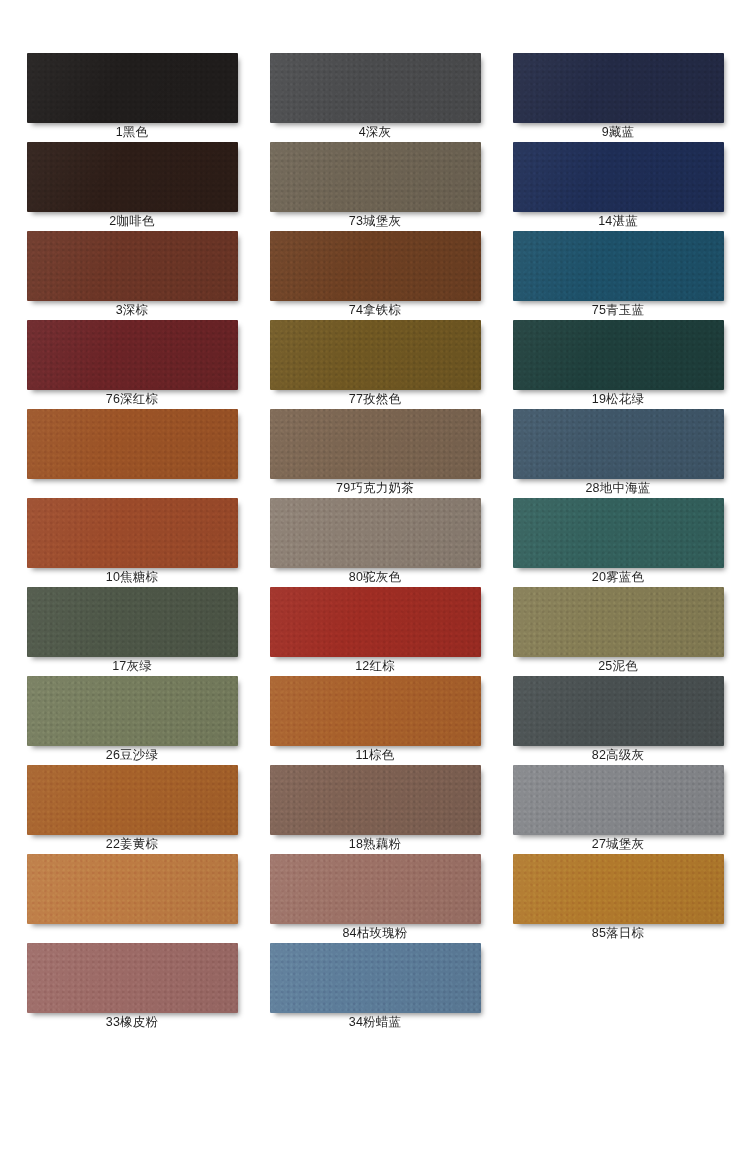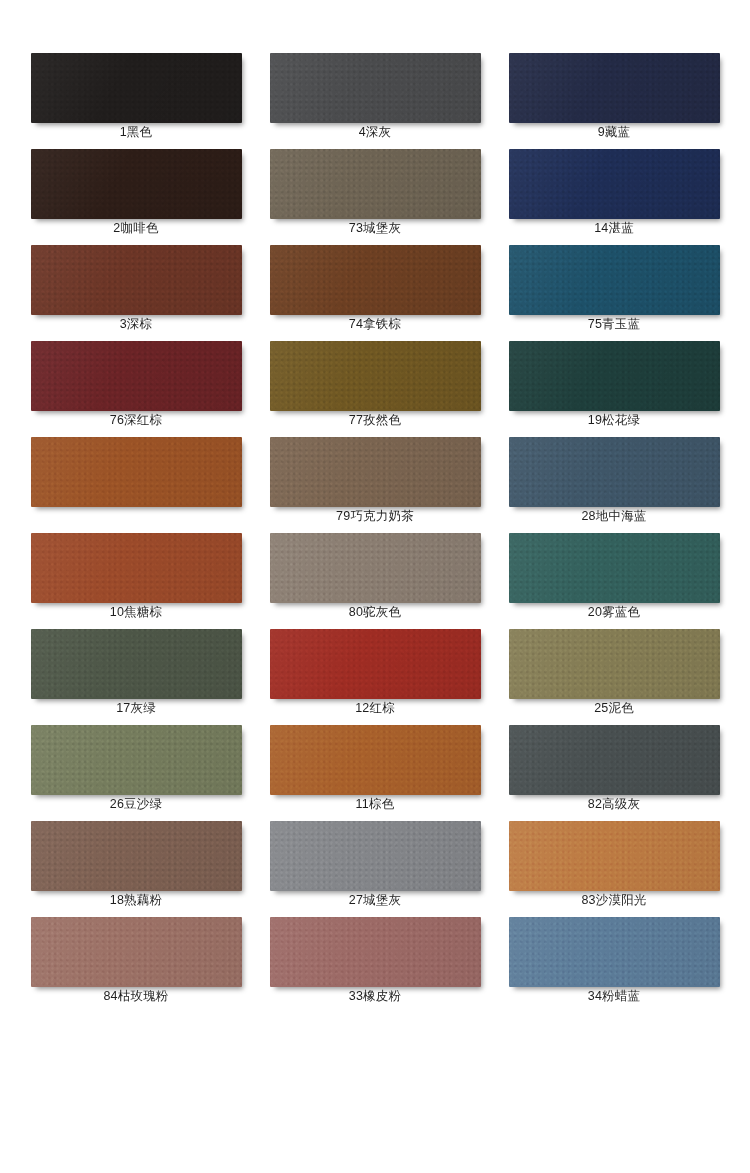--- a/index.html
+++ b/index.html
@@ -19,21 +19,20 @@
     box-sizing:border-box;
     padding:53px 0 0 0;
   }
   .grid{
     width:750px;
     display:grid;
     grid-template-columns:repeat(3, 232px);
     justify-content:center;
     column-gap:11px;
     row-gap:0px;
-    gap:7px;
   }
   .cell{
     width:232px;
     height:89px;
     position:relative;
     box-sizing:border-box;
   }
   .swatch-wrap{
     width:211px;
     height:70px;
@@ -228,41 +227,52 @@
         <div class="caption">11棕色</div>
       </div>
       <div class="cell">
         <div class="swatch-wrap">
           <div class="swatch" style="background-color: rgb(72, 79, 80);"></div>
         </div>
         <div class="caption">82高级灰</div>
       </div>
       <div class="cell">
         <div class="swatch-wrap">
+          <div class="swatch" style="background-color: rgb(166, 97, 42);"></div>
+        </div>
+        <div class="caption">22姜黄棕</div>
+      </div>
+      <div class="cell">
+        <div class="swatch-wrap">
           <div class="swatch" style="background-color: rgb(125, 96, 82);"></div>
         </div>
         <div class="caption">18熟藕粉</div>
       </div>
       <div class="cell">
         <div class="swatch-wrap">
           <div class="swatch" style="background-color: rgb(132, 134, 138);"></div>
         </div>
         <div class="caption">27城堡灰</div>
       </div>
       <div class="cell">
         <div class="swatch-wrap">
           <div class="swatch" style="background-color: rgb(189, 123, 67);"></div>
         </div>
-        <div class="caption">83沙漠阳光</div>
       </div>
       <div class="cell">
         <div class="swatch-wrap">
           <div class="swatch" style="background-color: rgb(156, 113, 102);"></div>
         </div>
         <div class="caption">84枯玫瑰粉</div>
+      </div>
+      <div class="cell">
+        <div class="swatch-wrap">
+          <div class="swatch" style="background-color: rgb(177, 121, 44);"></div>
+        </div>
+        <div class="caption">85落日棕</div>
       </div>
       <div class="cell">
         <div class="swatch-wrap">
           <div class="swatch" style="background-color: rgb(156, 106, 102);"></div>
         </div>
         <div class="caption">33橡皮粉</div>
       </div>
       <div class="cell">
         <div class="swatch-wrap">
           <div class="swatch" style="background-color: rgb(92, 124, 153);"></div>

